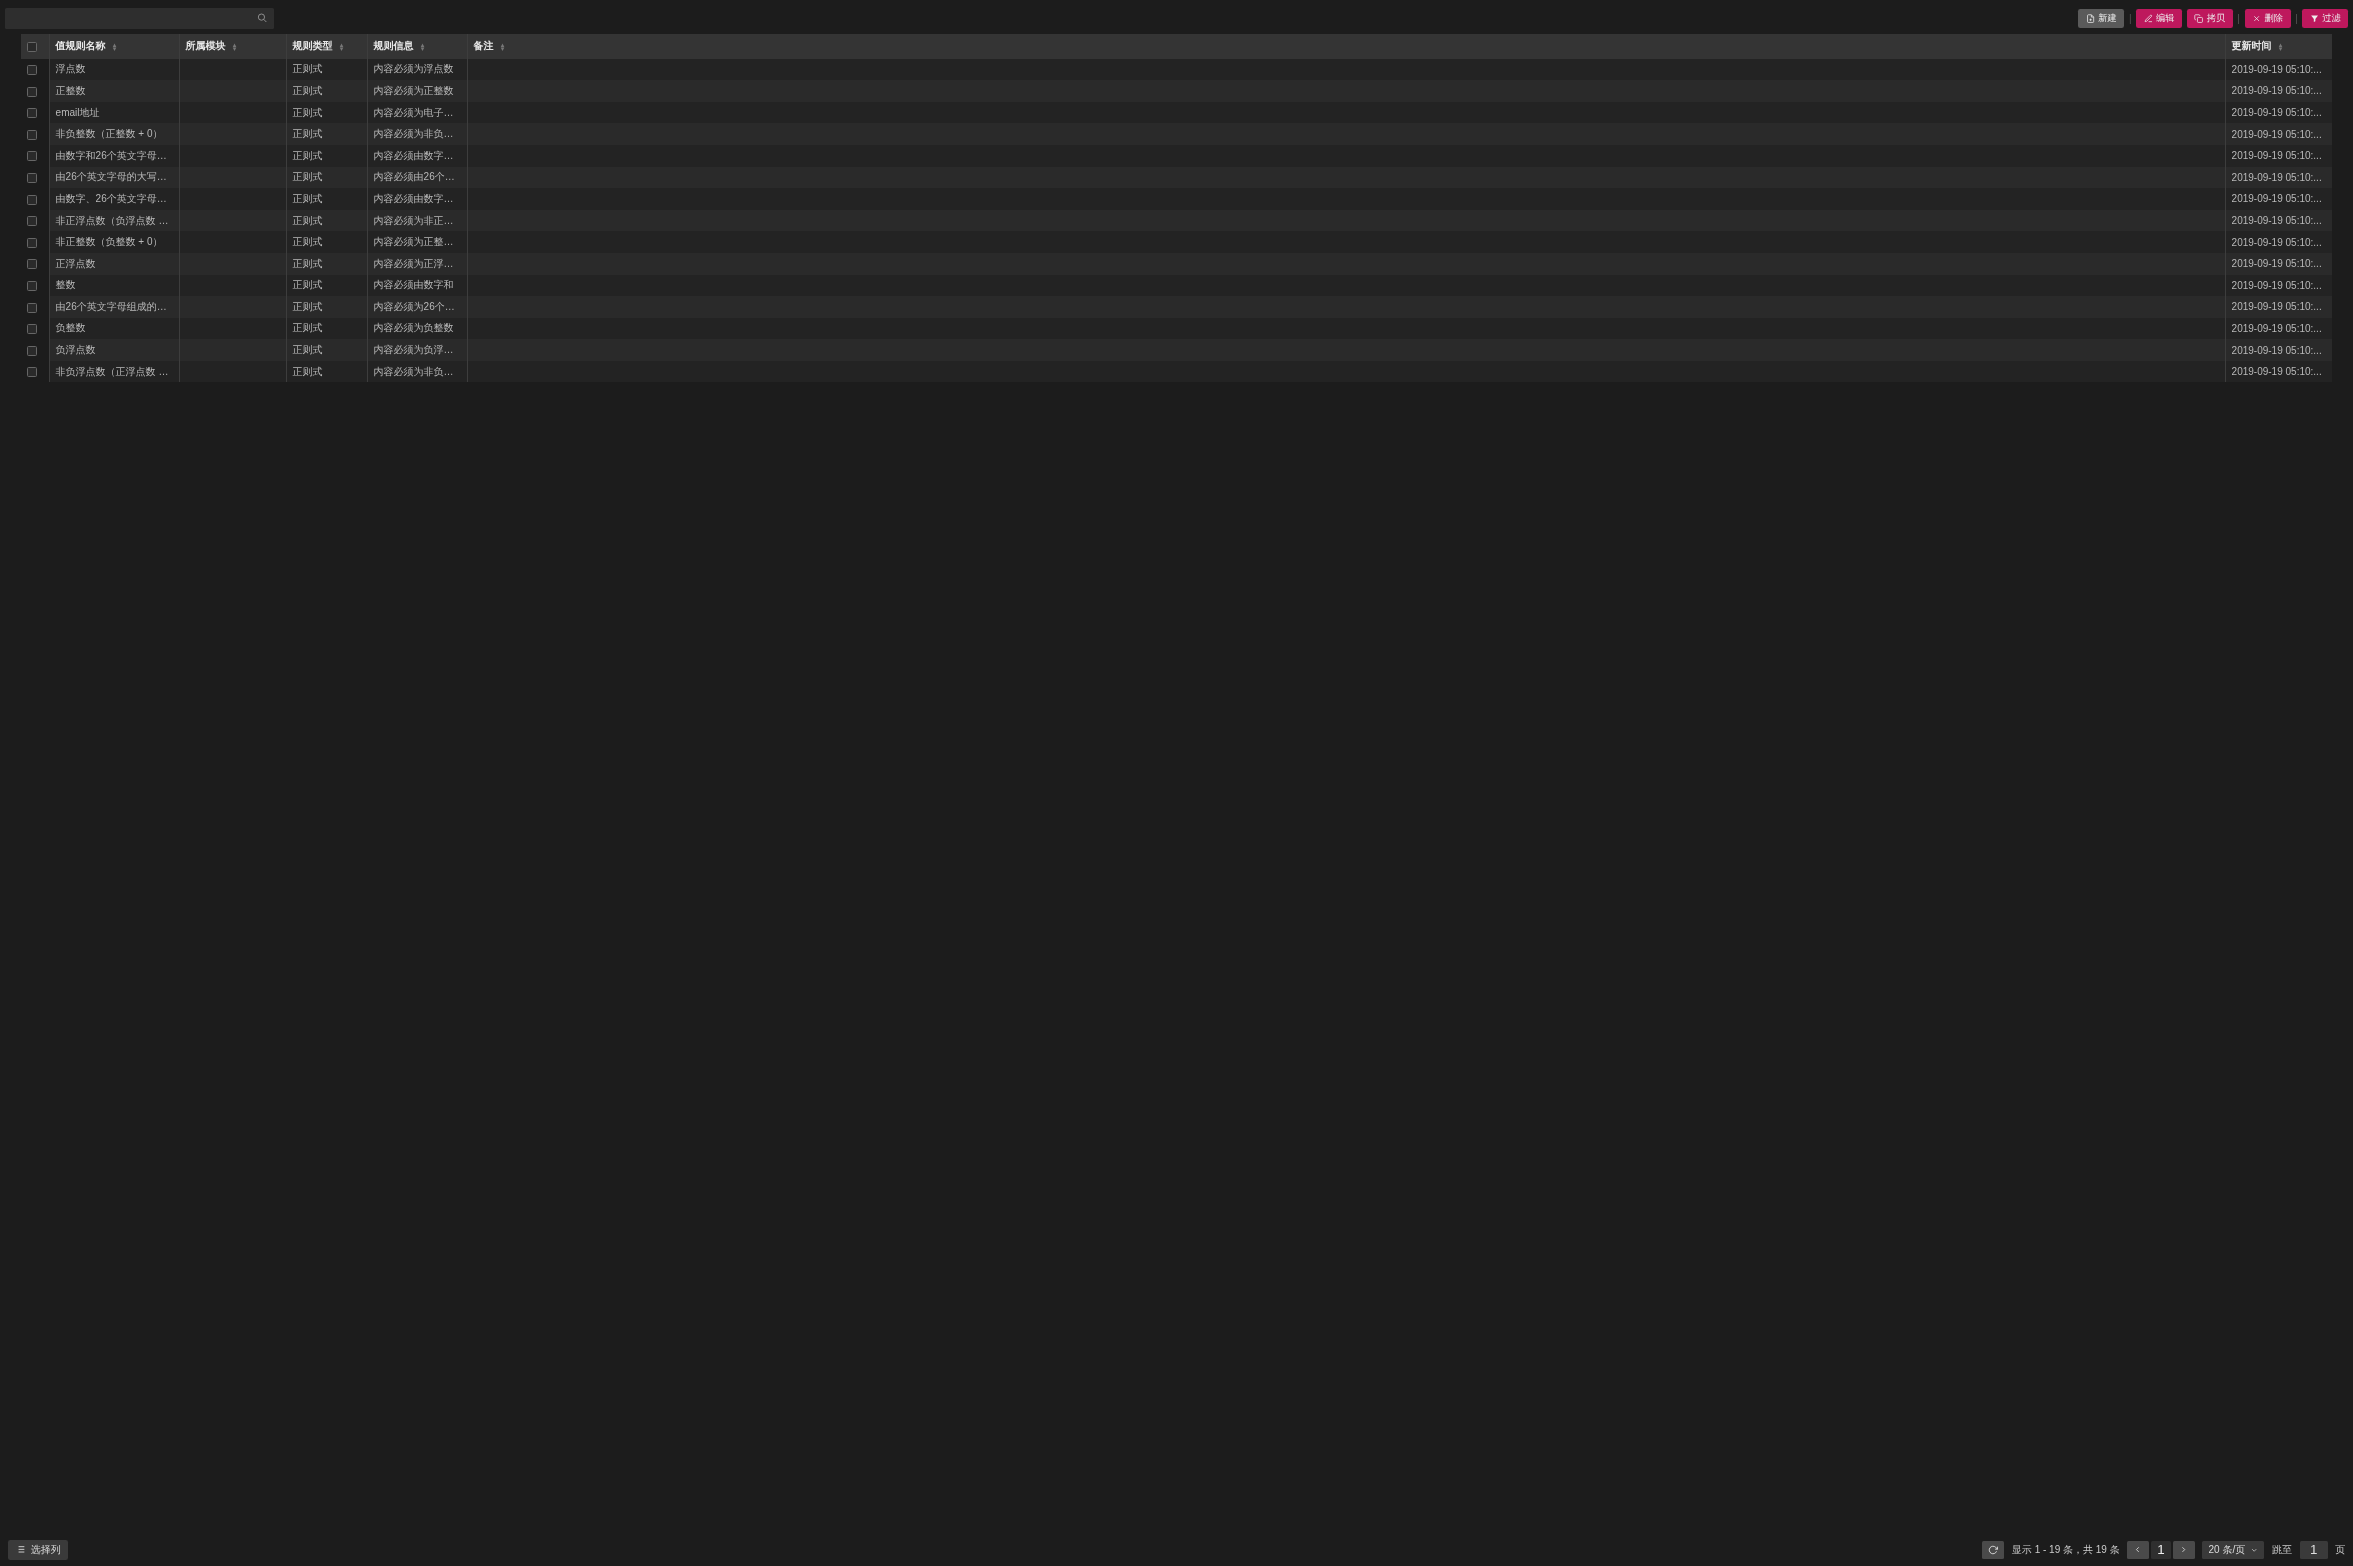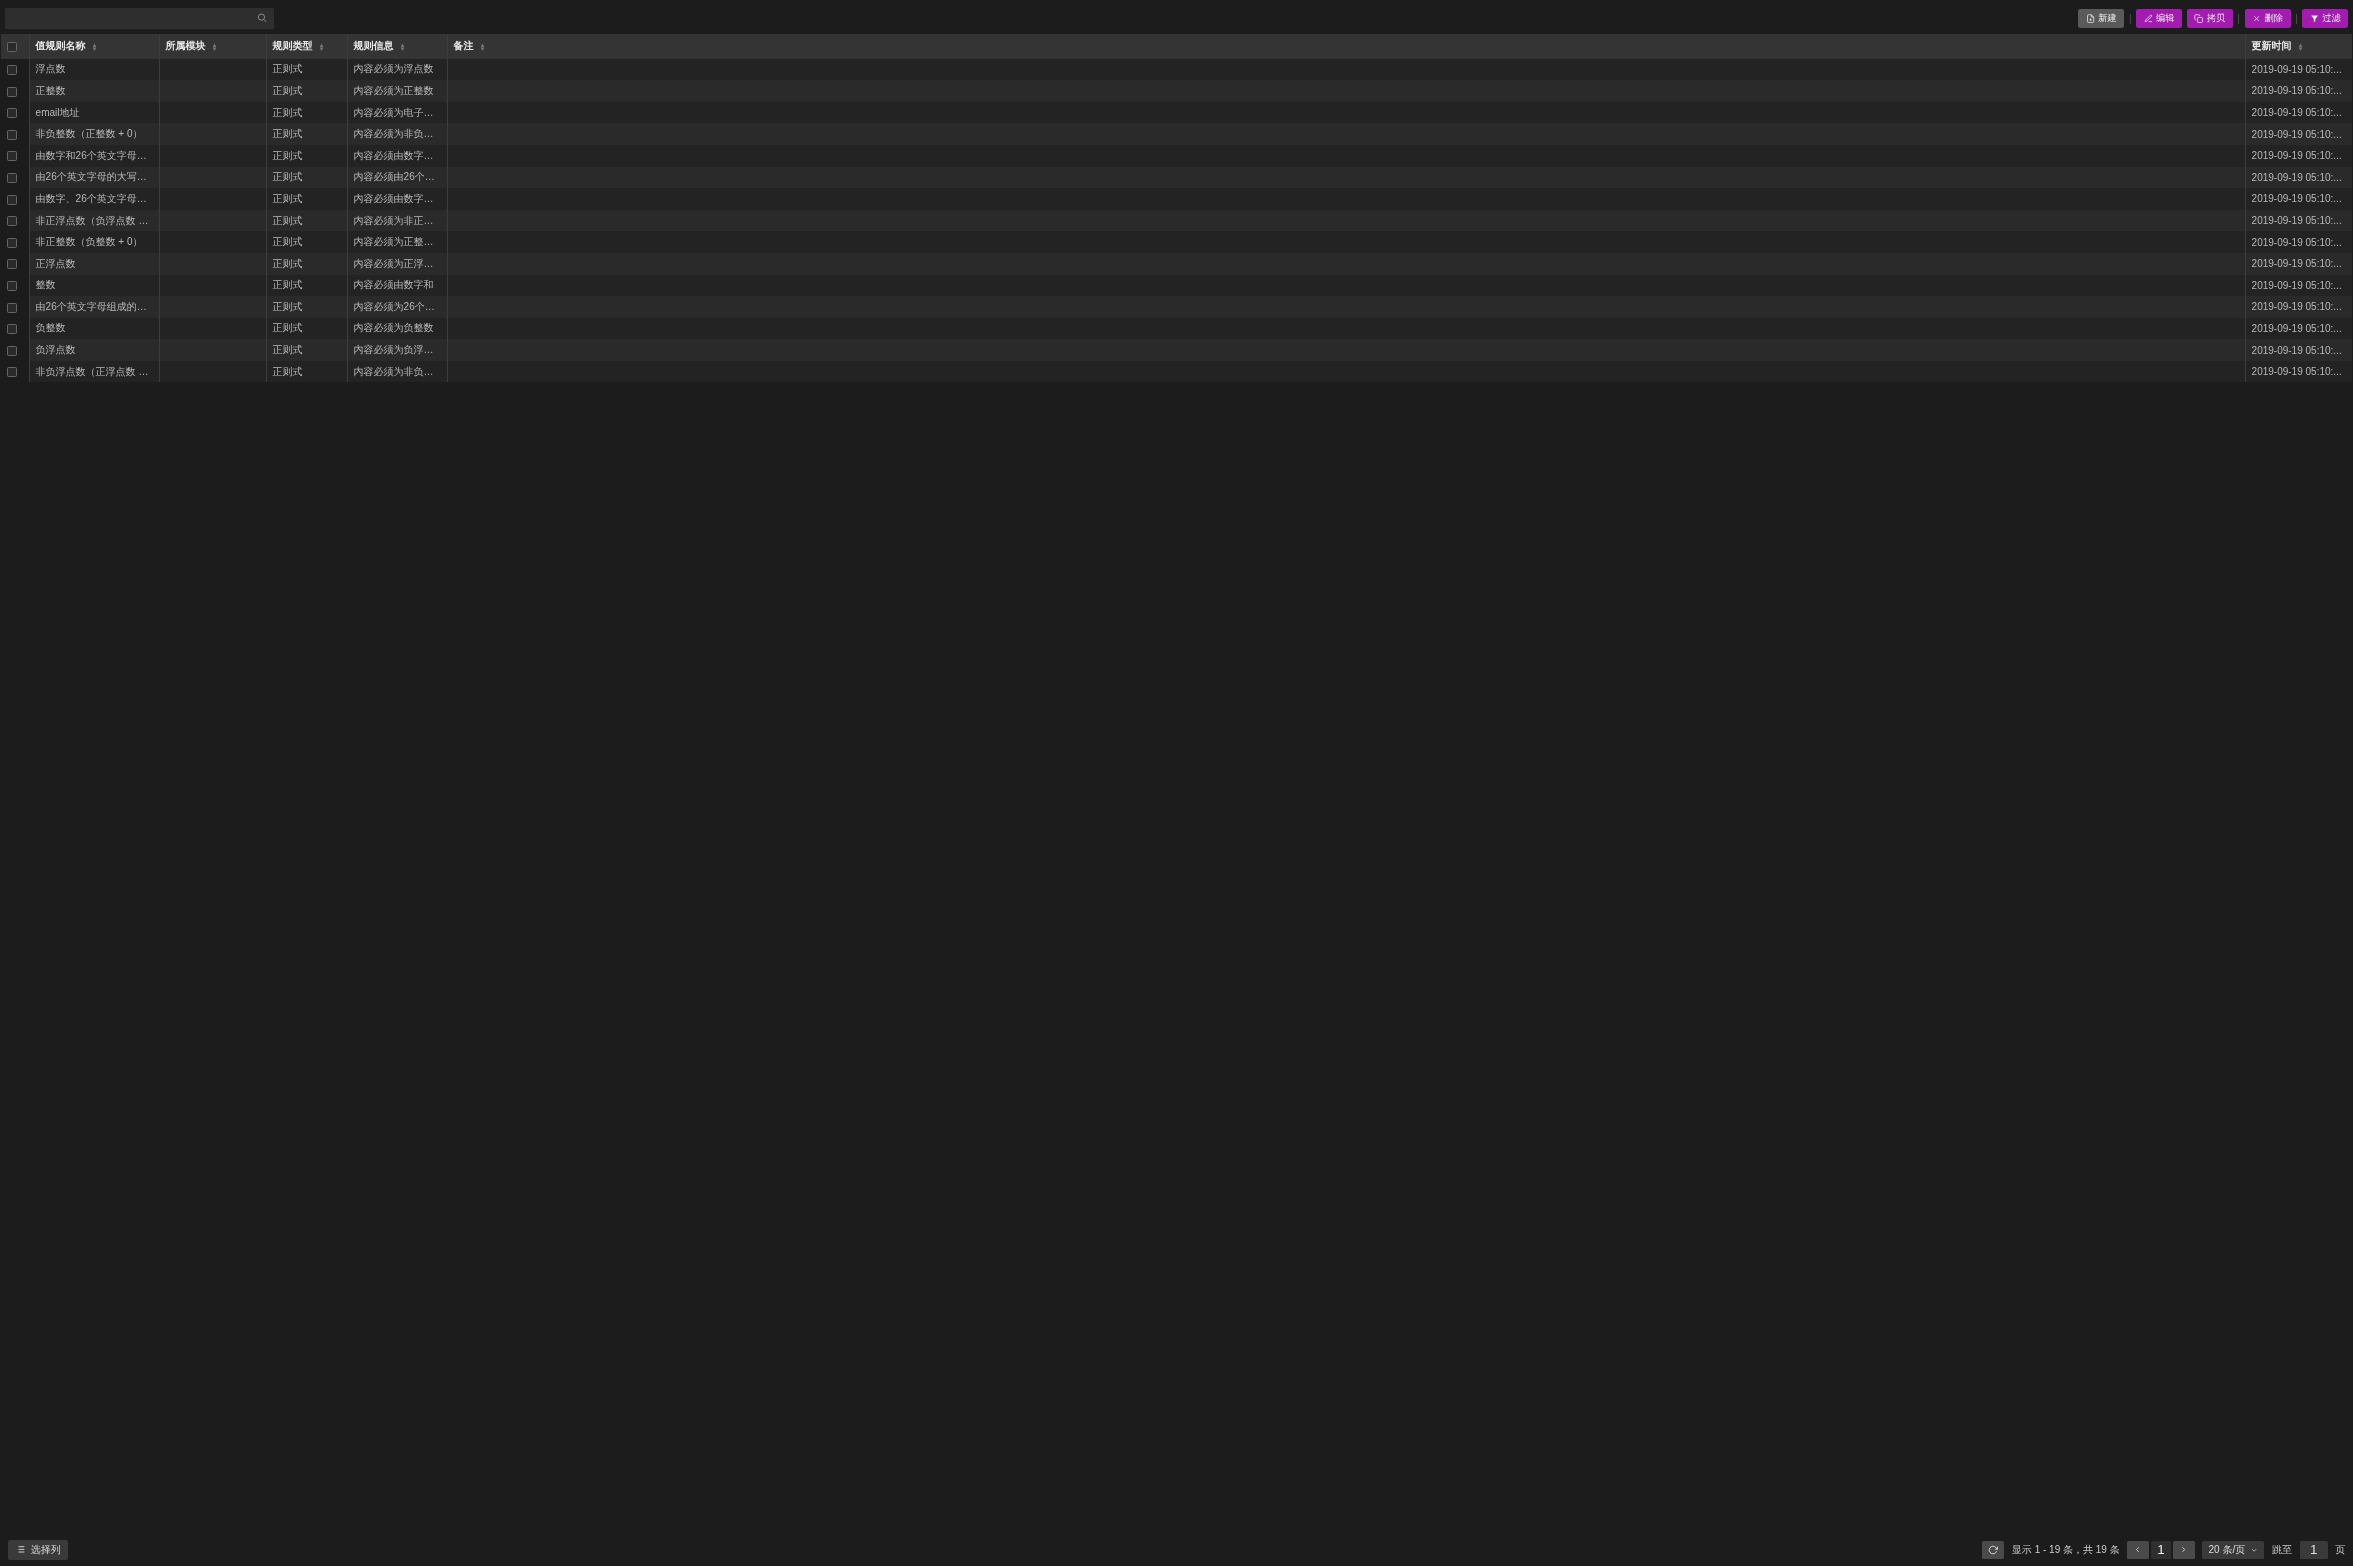--- a/index.html
+++ b/index.html
@@ -34,36 +34,36 @@
     padding: 0 23px 0 7.7px;
     outline: none;
   }
   .search-icon {
     position: absolute; right: 6.1px; top: 50%; transform: translateY(-50%);
     color: #999; pointer-events: none;
   }
   .btn-group { display: flex; align-items: center; gap: 0; }
   .btn {
     display: inline-flex; align-items: center;
-    background: #a21caf;
+    background: #be185d;
     color: #eee;
     border: none;
     height: 18.4px;
     padding: 0 7.7px;
     border-radius: 2.3px;
     font-size: 9.2px;
     cursor: pointer;
     white-space: nowrap;
   }
   .btn.primary { background: #5a5a5a; }
   .btn .bicon { margin-right: 3.1px; display:inline-flex; }
   .btn-sep { color:#555; padding:0 4.6px; }
 
   
-  .table-wrap { flex: 1 1 auto; overflow: auto; padding: 0 1px; }
+  .table-wrap { flex: 1 1 auto; overflow: auto; padding: 0 21px; }
   table { width: 100%; border-collapse: collapse; table-layout: fixed; }
   col.c-check { width: 28px; }
   col.c-name  { width: 130px; }
   col.c-mod   { width: 107px; }
   col.c-type  { width: 81px; }
   col.c-info  { width: 100px; }
   col.c-remark{ width: auto; }
   col.c-time  { width: 107px; }
 
   thead th {

